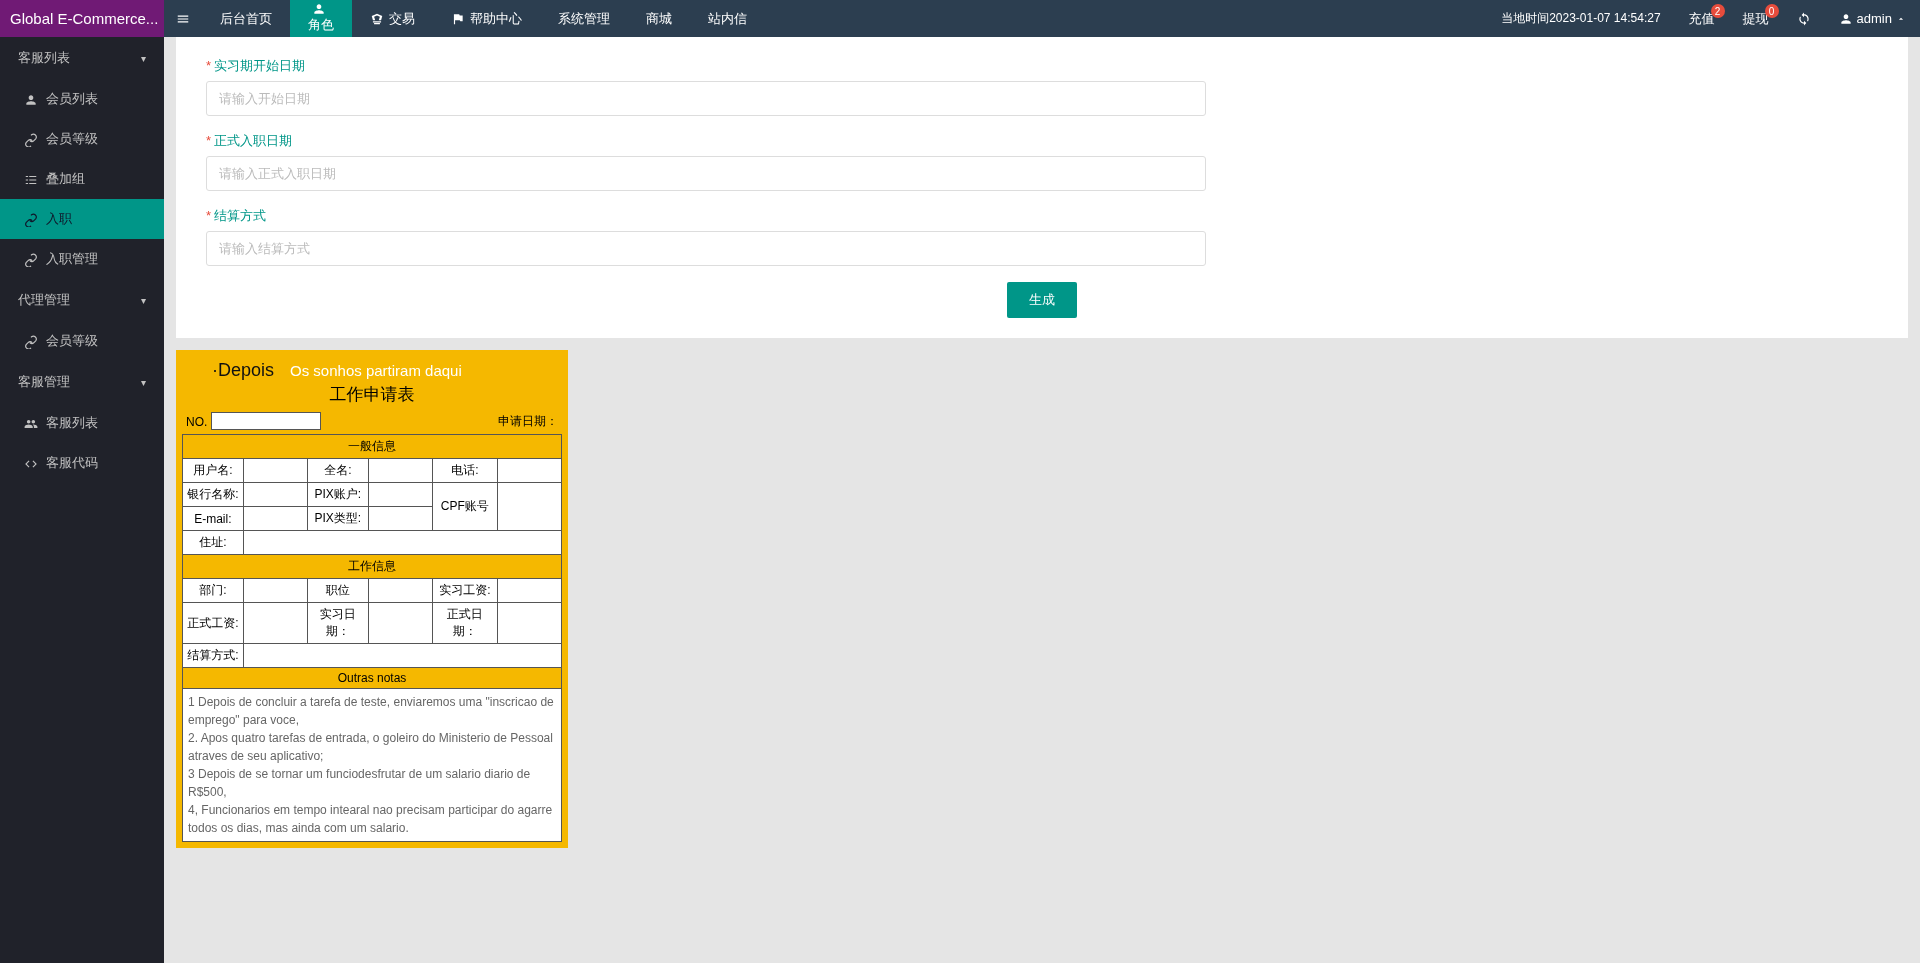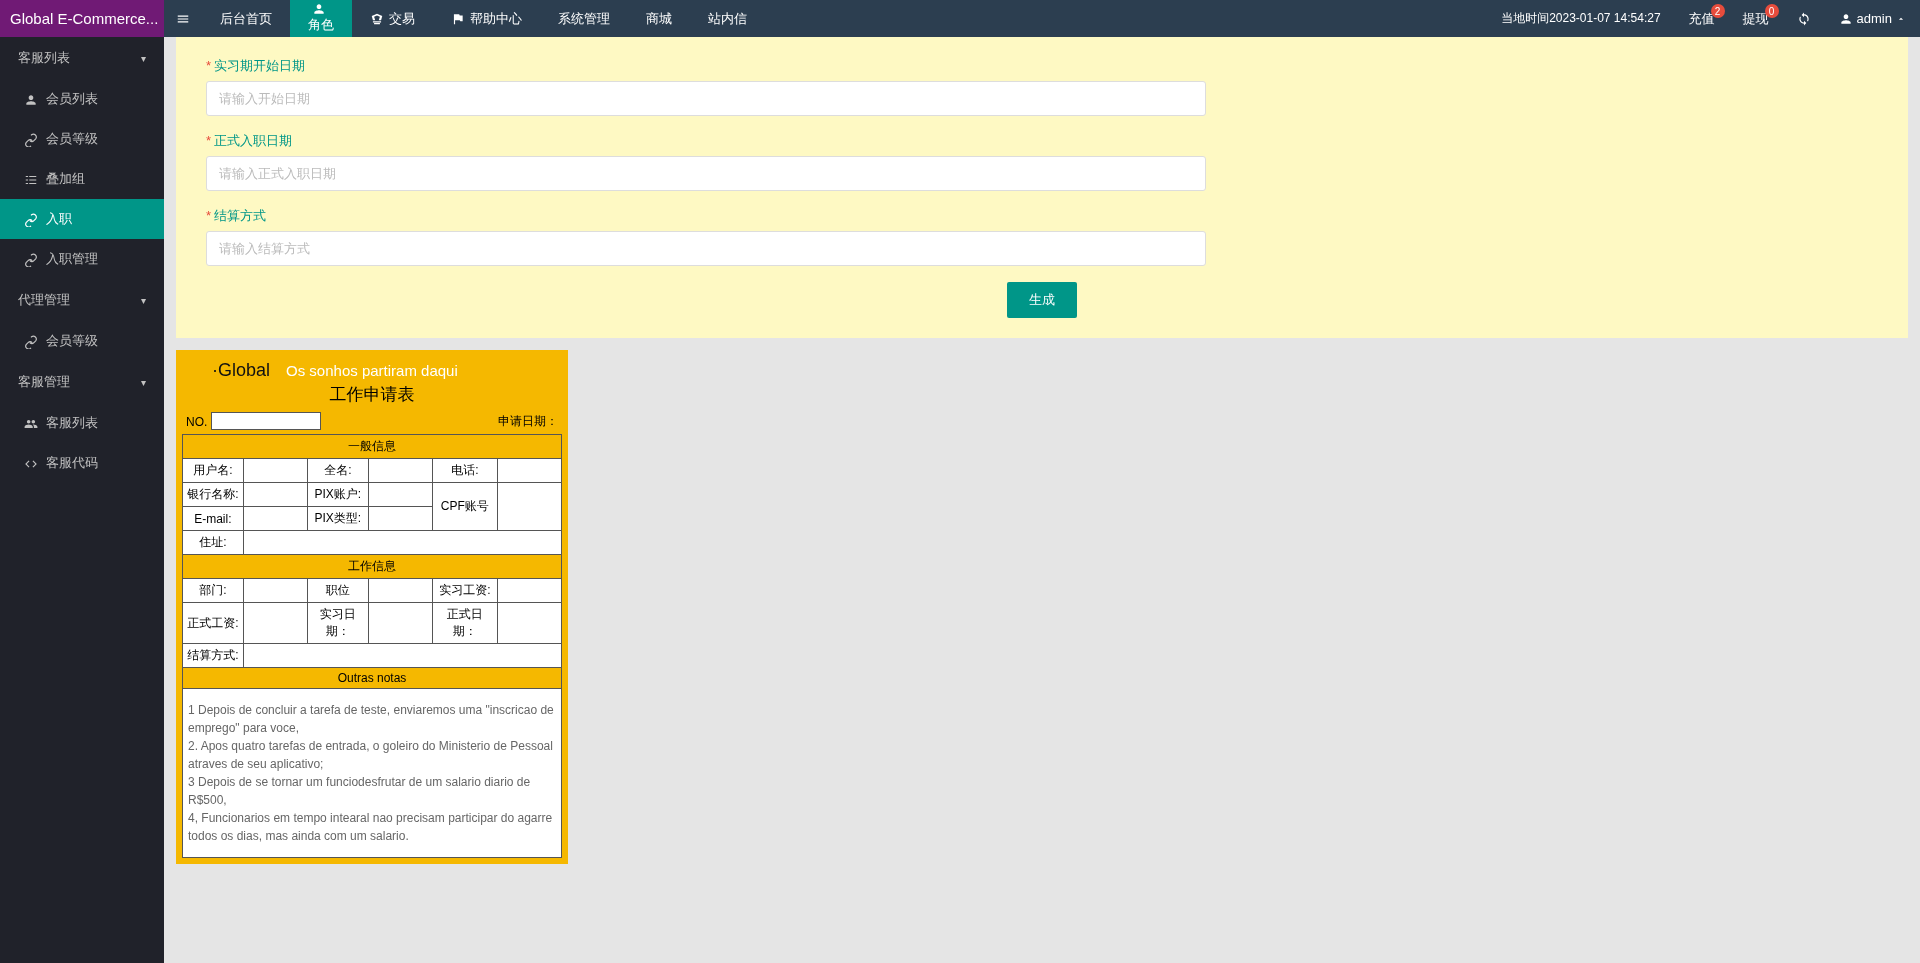--- a/index.html
+++ b/index.html
@@ -11,41 +11,41 @@
 .nav-item.active { background: #009688; flex-direction: column; }
 .nav-item .icon { margin-right: 5px; font-size: 13px; }
 .nav-right { margin-left: auto; display: flex; align-items: stretch; }
 .clock { display: flex; align-items: center; justify-content: center; padding: 0 14px; font-size: 12px; line-height: 1.3; }
 .nav-btn { position: relative; padding: 0 14px; display: flex; align-items: center; cursor: pointer; font-size: 13px; }
 .badge { position: absolute; top: 4px; right: 4px; background: #e74c3c; color: #fff; border-radius: 8px; font-size: 10px; min-width: 14px; height: 14px; display: flex; align-items: center; justify-content: center; padding: 0 3px; }
 .sidebar { position: fixed; top: 37px; left: 0; width: 164px; bottom: 0; background: #20222a; color: #c2c2c2; overflow-y: auto; }
 .side-group { padding: 12px 18px; cursor: pointer; display: flex; align-items: center; justify-content: space-between; font-size: 13px; }
 .side-item { padding: 11px 18px 11px 24px; cursor: pointer; display: flex; align-items: center; font-size: 13px; }
 .side-item .icon { margin-right: 8px; width: 14px; display: inline-block; }
-.side-item.active { background: #009688; color: #ffffff; }
+.side-item.active { background: #009688; color: #0f172a; }
 .chevron { font-size: 10px; }
 .main { margin-left: 164px; margin-top: 37px; padding: 0; }
-.form-area { background: #fef9c3; padding: 20px 30px 20px 30px; margin: 0 12px; }
+.form-area { background: #ffffff; padding: 20px 30px 20px 30px; margin: 0 12px; }
 .field { margin-bottom: 16px; }
 .field-label { color: #009688; font-size: 13px; margin-bottom: 6px; display: block; }
 .req { color: #e74c3c; margin-right: 3px; }
 .field-input { width: 100%; max-width: 1000px; padding: 9px 12px; border: 1px solid #ddd; border-radius: 3px; font-size: 13px; }
 .field-input::placeholder { color: #bbb; }
 .btn-gen { background: #009688; color: #fff; border: none; padding: 9px 22px; font-size: 13px; border-radius: 2px; cursor: pointer; display: block; margin: 10px auto 0; }
 .doc-card { background: #f5b800; margin: 12px; padding: 6px; width: 392px; }
 .doc-header { display: flex; align-items: baseline; gap: 16px; padding: 4px 30px 0; }
 .doc-logo { font-size: 18px; color: #111; font-weight: 500; }
 .doc-sub { color: #fff; font-size: 15px; }
 .doc-title { text-align: center; font-size: 17px; padding: 2px 0 4px; }
 .doc-meta { display: flex; justify-content: space-between; padding: 2px 4px 4px; font-size: 12px; align-items: center; }
 .doc-no-input { width: 110px; height: 18px; border: 1px solid #555; background: #fff; }
 .doc-table { width: 100%; border-collapse: collapse; background: #fff; font-size: 12px; }
 .doc-table td, .doc-table th { border: 1px solid #555; padding: 3px 4px; text-align: center; }
 .doc-section-h { background: #f5b800; font-weight: normal; padding: 5px; }
-.doc-notes { background: #fff; border: 1px solid #555; border-top: none; font-size: 12px; padding: 12px 5px; color: #666; line-height: 1.5; }
+.doc-notes { background: #fff; border: 1px solid #555; border-top: none; font-size: 12px; padding: 4px 5px; color: #666; line-height: 1.5; }
 .doc-notes p { margin: 0; }
 svg { width: 14px; height: 14px; fill: currentColor; vertical-align: middle; }
 </style>
 </head>
 <body>
 
 <div class="topbar">
   <div class="brand">Global E-Commerce...</div>
   <div class="toggle-btn">
     <svg viewBox="0 0 24 24">
@@ -179,21 +179,21 @@
     </div>
     <div class="field">
       <label class="field-label"><span class="req">*</span><span>结算方式</span></label>
       <input class="field-input" placeholder="请输入结算方式" style="">
     </div>
     <button class="btn-gen">生成</button>
   </div>
 
   <div class="doc-card">
     <div class="doc-header">
-      <span class="doc-logo">·Global</span>
+      <span class="doc-logo">·Depois</span>
       <span class="doc-sub">Os sonhos partiram daqui</span>
     </div>
     <div class="doc-title">工作申请表</div>
     <div class="doc-meta">
       <span><span>NO.</span> <input class="doc-no-input" style=""></span>
       <span>申请日期：</span>
     </div>
     <table class="doc-table">
       <tbody>
           <tr>

